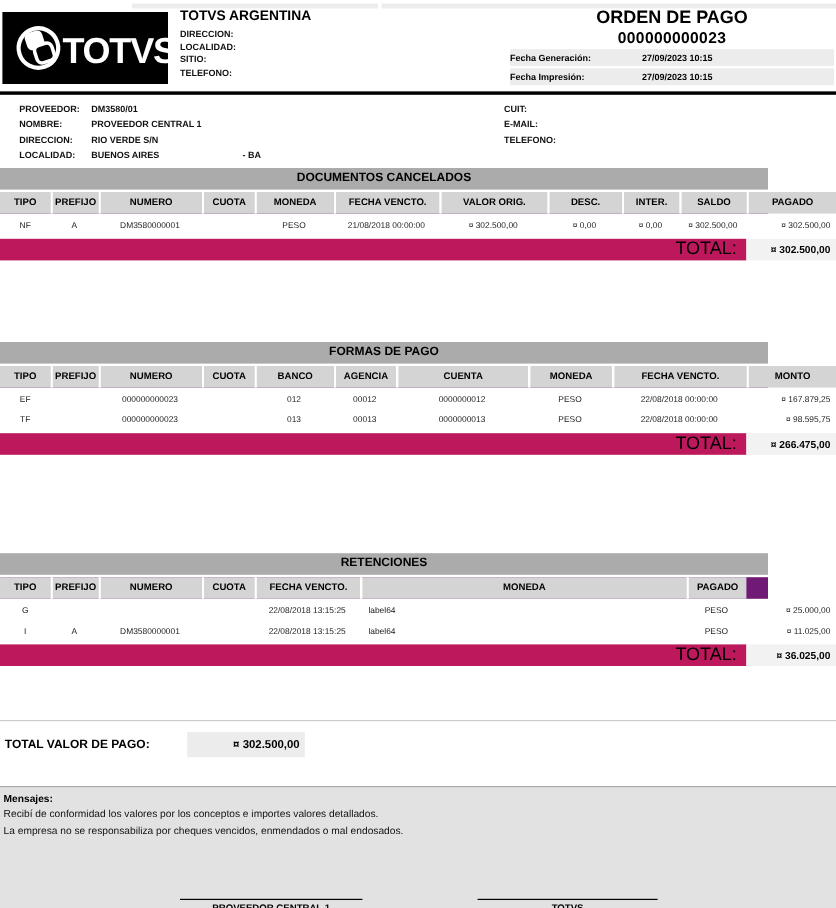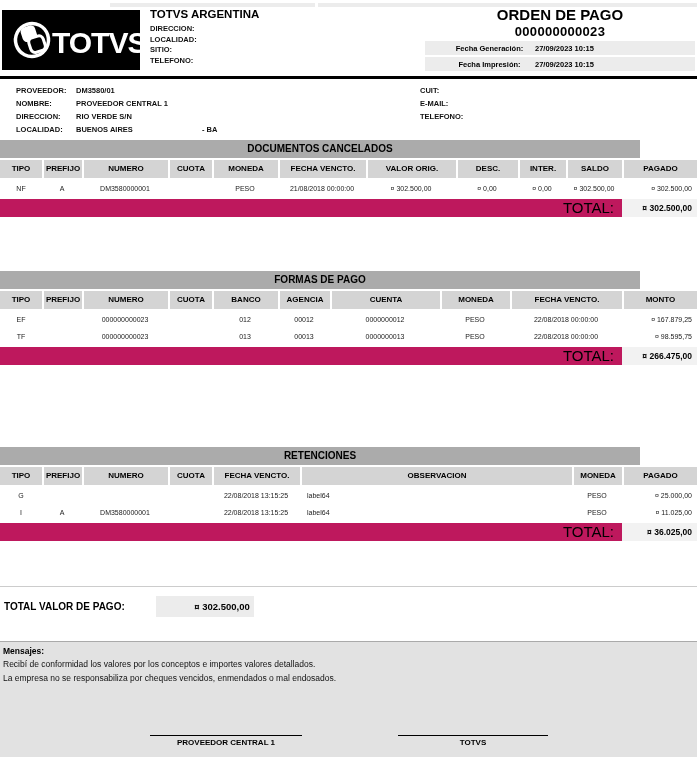--- a/index.html
+++ b/index.html
@@ -11,37 +11,37 @@
   .top-strip.s1{left:110px;width:205px;}
   .top-strip.s2{left:318px;right:0;}
   .logo{position:absolute;left:2px;top:10px;width:138px;height:60px;background:#000;}
   .company{position:absolute;left:150px;top:8px;}
   .company-name{font-size:11.5px;font-weight:bold;margin-bottom:4px;}
   .company-field{font-size:7.5px;font-weight:bold;line-height:10.5px;color:#111;}
   .orderinfo{position:absolute;left:425px;top:6px;width:270px;}
   .doc-title{font-size:15px;font-weight:bold;text-align:center;}
   .doc-number{font-size:13px;font-weight:bold;text-align:center;margin-top:1px;letter-spacing:.3px;}
   .date-row{display:grid;grid-template-columns:110px 1fr;background:#ececec;margin-top:2px;padding:2.5px 0;font-size:7.5px;font-weight:bold;}
-  .date-label{text-align:center;padding-right:5px;padding-left:24px;}
+  .date-label{text-align:left;padding-right:5px;}
   .date-value{text-align:left;}
   .rule{height:3px;background:#000;}
 
   
   .provider{position:relative;height:58px;}
   .prov-left{position:absolute;left:16px;top:5px;}
   .prov-right{position:absolute;left:420px;top:5px;}
   .prov-row{display:flex;font-size:7.5px;font-weight:bold;line-height:13px;color:#111;}
   .prov-left .prov-label{width:60px;}
   .prov-right .prov-label{width:58px;}
   .prov-left .prov-value{width:126px;}
 
   
   .section{width:640px;}
   #sec-documentos{margin-top:3px;}
-  #sec-formas{margin-top:54px;}
+  #sec-formas{margin-top:68px;}
   #sec-retenciones{margin-top:82px;}
   .tbl-title{height:18px;line-height:18px;background:#ababab;text-align:center;font-weight:bold;font-size:10px;margin-bottom:2px;}
   .tbl-head{display:grid;height:18px;margin-bottom:2px;background:#701a75;}
   .th{background:#d4d4d4;font-weight:bold;font-size:8px;line-height:18px;text-align:center;border-left:2px solid #fff;overflow:hidden;white-space:nowrap;}
   .th:first-child{border-left:none;}
   .tbl-row{display:grid;height:17px;background:#fff;}
   .td{font-size:7px;line-height:17px;color:#1a1a1a;overflow:hidden;white-space:nowrap;text-align:center;}
   .td.al-l{text-align:left;padding-left:7px;}
   .td.al-r{text-align:right;padding-right:5px;}
   .tbl-total{display:grid;grid-template-columns:622px 75px;height:18px;margin-top:2px;}
@@ -223,21 +223,20 @@
     </div>
 
   <div id="sec-retenciones" class="section">
       <div class="tbl-title">RETENCIONES</div>
       <div class="tbl-head" style="grid-template-columns:42px 40px 86px 44px 88px 272px 50px 75px">
         <div class="th">TIPO</div>
         <div class="th">PREFIJO</div>
         <div class="th">NUMERO</div>
         <div class="th">CUOTA</div>
         <div class="th">FECHA VENCTO.</div>
-        <div class="th">OBSERVACION</div>
         <div class="th">MONEDA</div>
         <div class="th">PAGADO</div>
       </div>
       <div class="tbl-row" style="grid-template-columns:42px 40px 86px 44px 88px 272px 50px 75px">
         <div class="td al-c">G</div>
         <div class="td al-c"></div>
         <div class="td al-c"></div>
         <div class="td al-c"></div>
         <div class="td al-c">22/08/2018 13:15:25</div>
         <div class="td al-l">label64</div>

